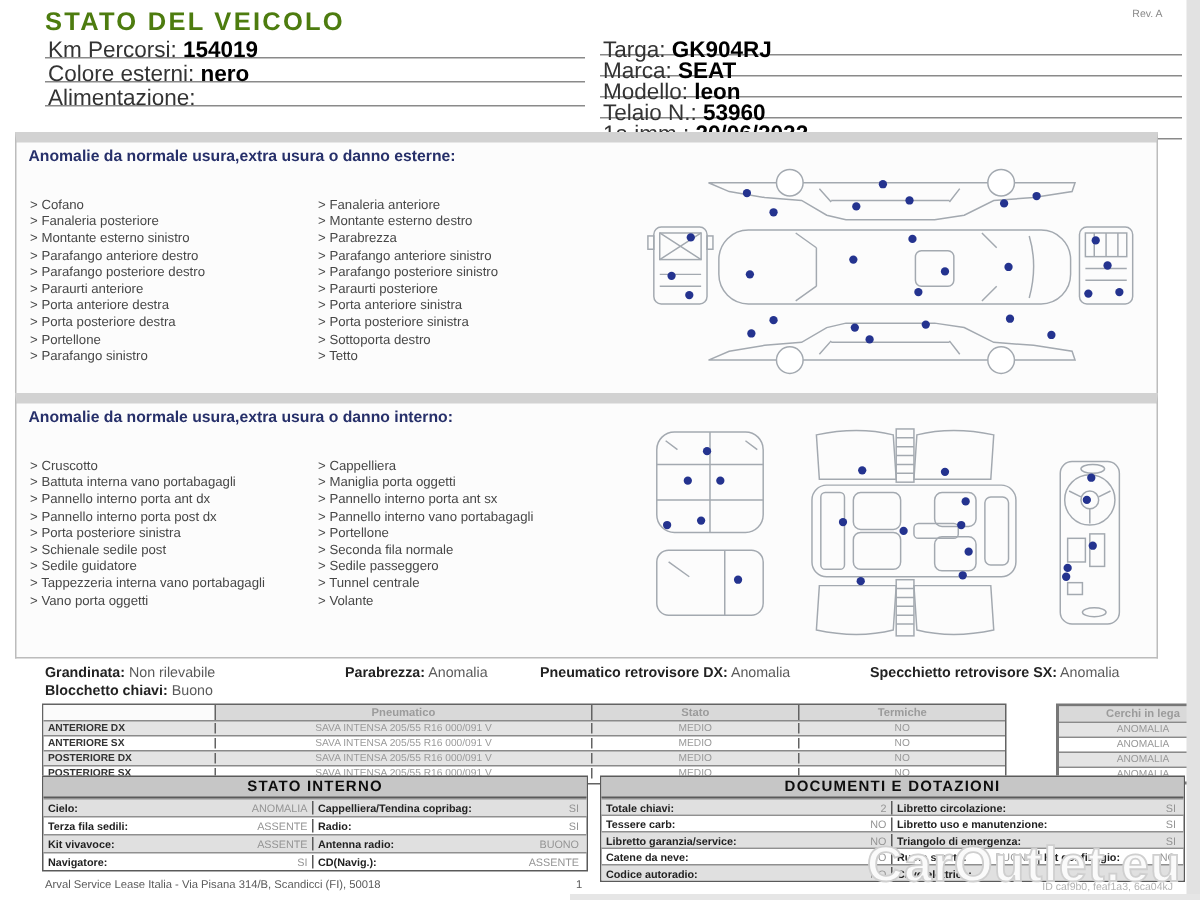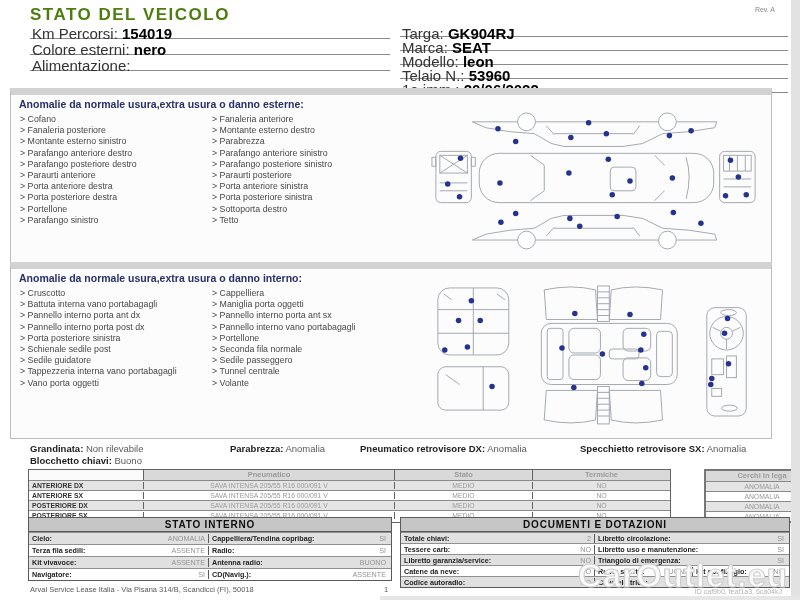--- a/index.html
+++ b/index.html
@@ -21,21 +21,21 @@
   .hfields-left .field { height:12px; }
   .hfields-right .field { height:10px; }
   .field b { color:#000; }
 
   
   .section-box { position:absolute; left:10px; width:760px; background:#fcfcfc;
     border:1px solid #bcbcbc; border-top:7px solid #d2d2d2; }
   .box-ext { top:88px;  height:167px; }
   .box-int { top:262px; height:169px; }
   .box-title { position:absolute; left:8px; top:3px; font-size:10.5px; font-weight:bold; color:#27306a; }
-  .cols { position:absolute; left:9px; top:19px; display:flex; }
+  .cols { position:absolute; left:9px; top:36px; display:flex; }
   .col1 { width:192px; }
   .col2 { width:215px; }
   .cols .li { font-size:8.8px; line-height:11.2px; color:#474747; }
   .cols .li::before { content:"> "; }
   .diagram { position:absolute; right:8px; top:3px; width:335px; height:158px; }
   .diagram svg { width:100%; height:100%; }
   .sk { stroke:#a3a9b0; stroke-width:1; fill:none; }
   .skf { stroke:#a3a9b0; stroke-width:1; fill:#ffffff; }
 
   

